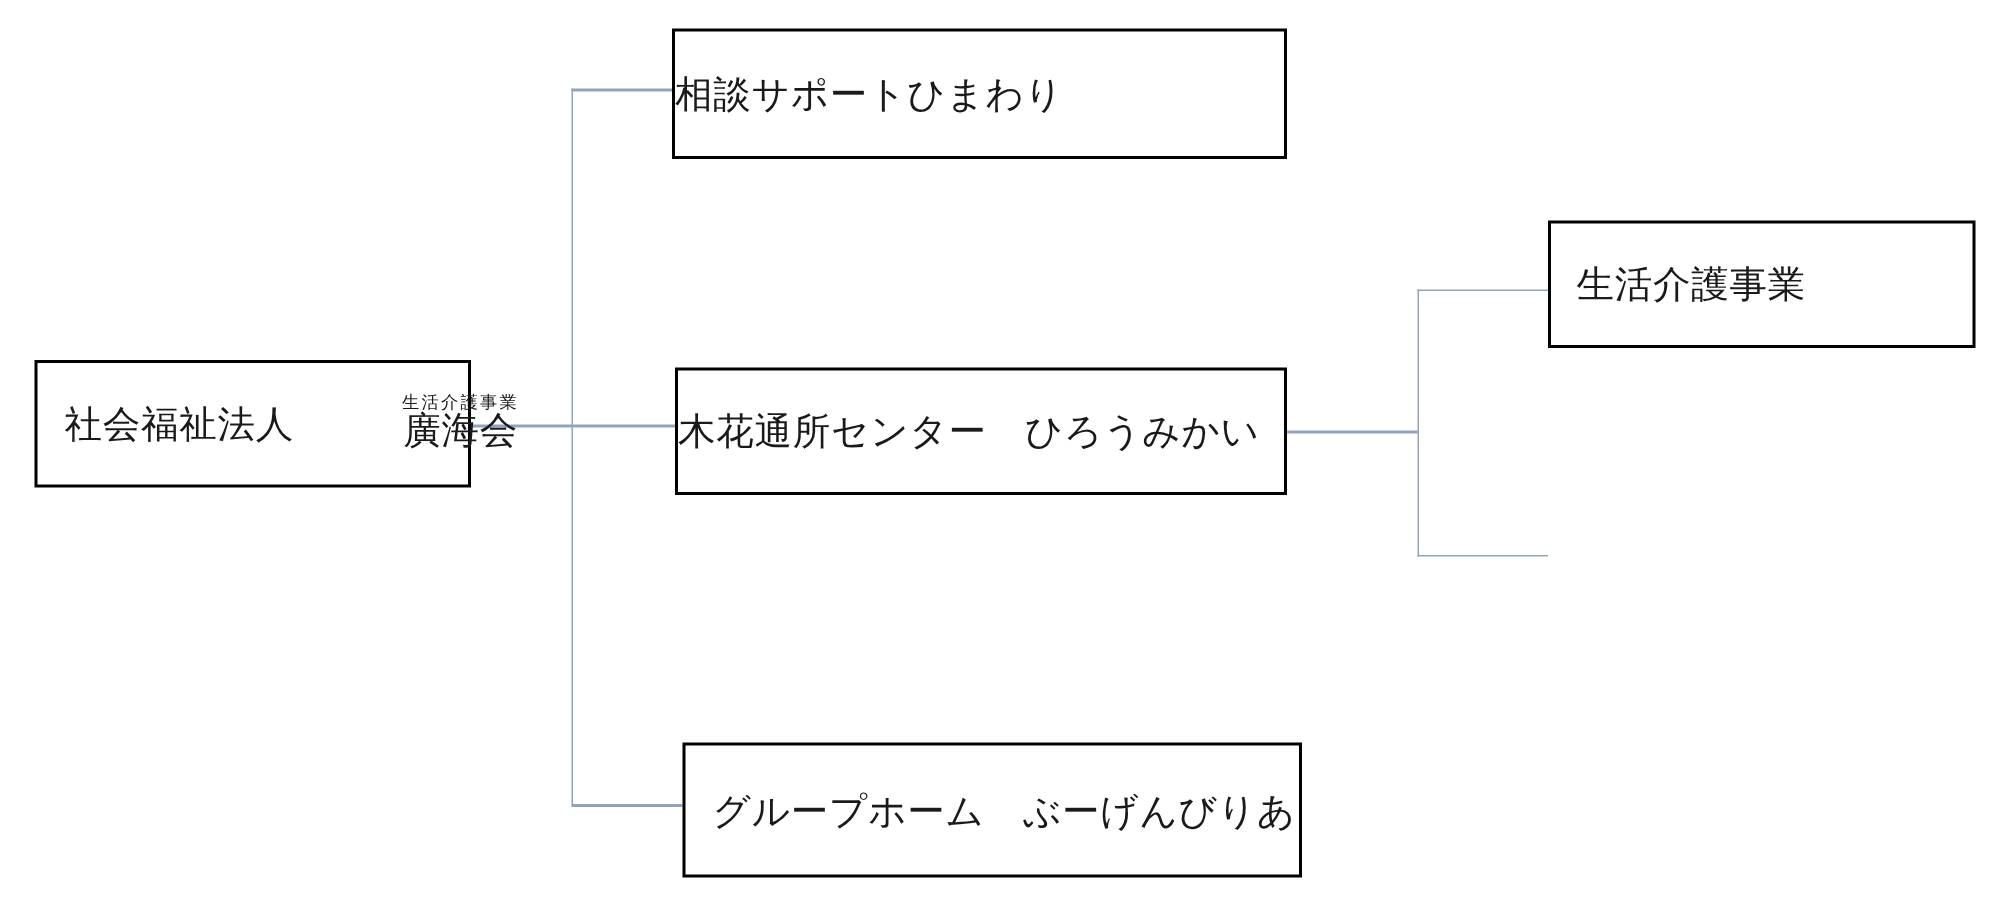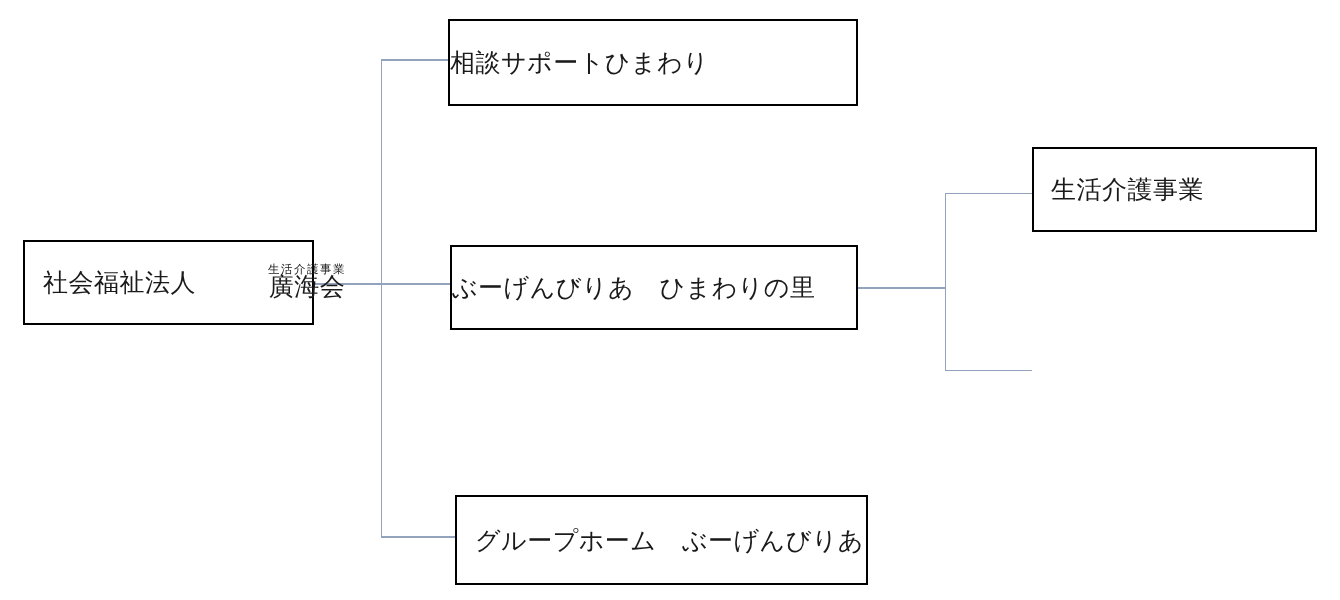--- a/index.html
+++ b/index.html
@@ -72,21 +72,21 @@
   <div class="box box-root">
     <span>社会福祉法人</span>
       <ruby><span>廣海会</span><rt>生活介護事業</rt></ruby>
   </div>
 
   <div class="box box-branch-0">
     <span>相談サポートひまわり</span>
   </div>
 
   <div class="box box-branch-1">
-    <span>ぶーげんびりあ　ひまわりの里</span>
+    <span>木花通所センター　ひろうみかい</span>
   </div>
 
   <div class="box box-sub-0">
     <span>生活介護事業</span>
   </div>
 
   <div class="box box-branch-2">
     <span>グループホーム　ぶーげんびりあ</span>
   </div>
 

